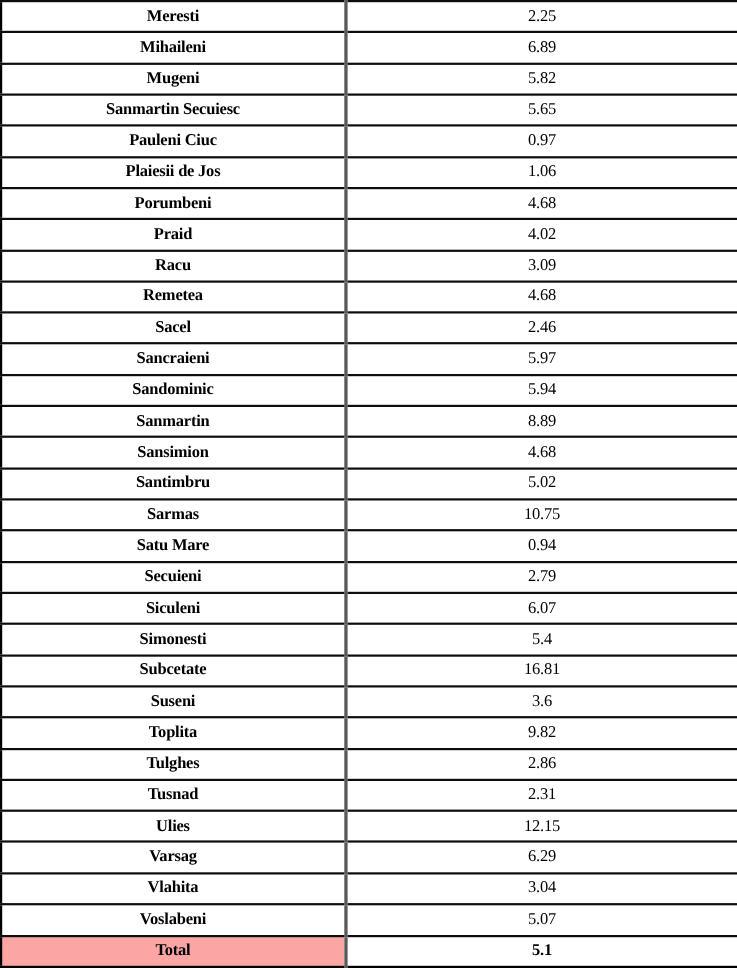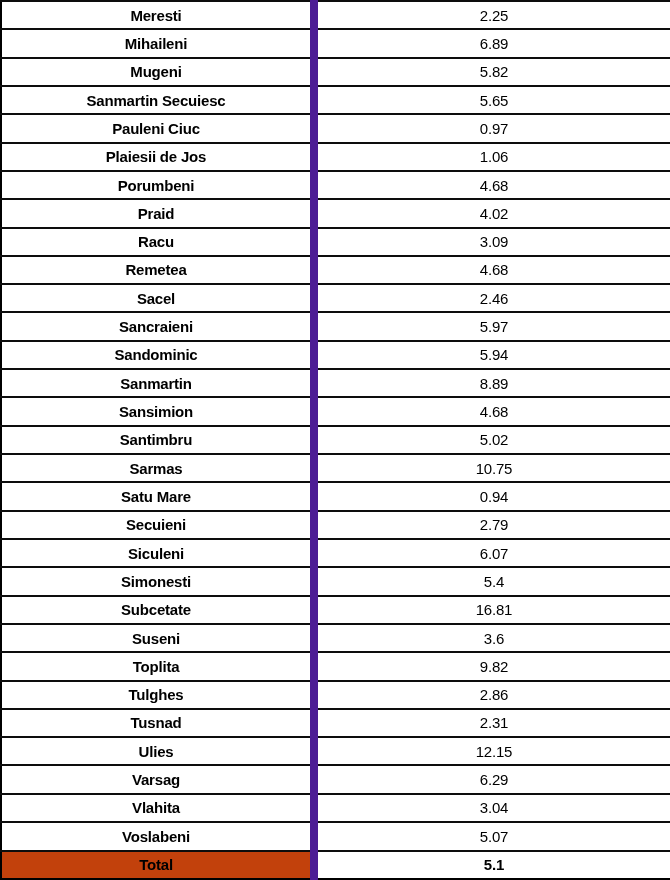--- a/index.html
+++ b/index.html
@@ -5,20 +5,21 @@
   html, body {
     margin: 0;
     padding: 0;
     background: #ffffff;
     font-family: "Liberation Sans", sans-serif;
   }
   .wrap {
     width: 598px;
     height: 880px;
     box-sizing: border-box;
+    font-family: Liberation Serif, serif;
   }
   table.data-table {
     width: 670px;
     height: 880px;
     border-collapse: collapse;
     table-layout: fixed;
     border: 2px solid #000000;
   }
   td {
     border-top: 2px solid #0d0d0d;
@@ -33,21 +34,21 @@
     letter-spacing: -0.2px;
   }
   col.name-col { width: 313px; }
   col.value-col { width: 357px; }
   td.name-cell {
     font-weight: 700;
     border-right: 3px solid #595959;
   }
   td.value-cell {
     font-weight: 400;
-    border-left: 8px solid #4c1d95;
+    border-left: 3px solid #4c1d95;
   }
   tr.total-row td {
     font-weight: 700;
     border-top: 2px solid #000000;
     border-bottom: 2px solid #000000;
   }
 </style>
 </head>
 <body>
 
@@ -207,18 +208,18 @@
   </tr>
 
   <tr>
     <td class="name-cell">Voslabeni</td>
     <td class="value-cell">5.07</td>
   </tr>
 
 </tbody>
     <tbody>
       <tr class="total-row">
-        <td class="name-cell" style="background: #c2410c;">Total</td>
+        <td class="name-cell" style="background: #fca5a5;">Total</td>
         <td class="value-cell">5.1</td>
       </tr>
     </tbody>
   </table>
 </div>
 
 </body></html>

